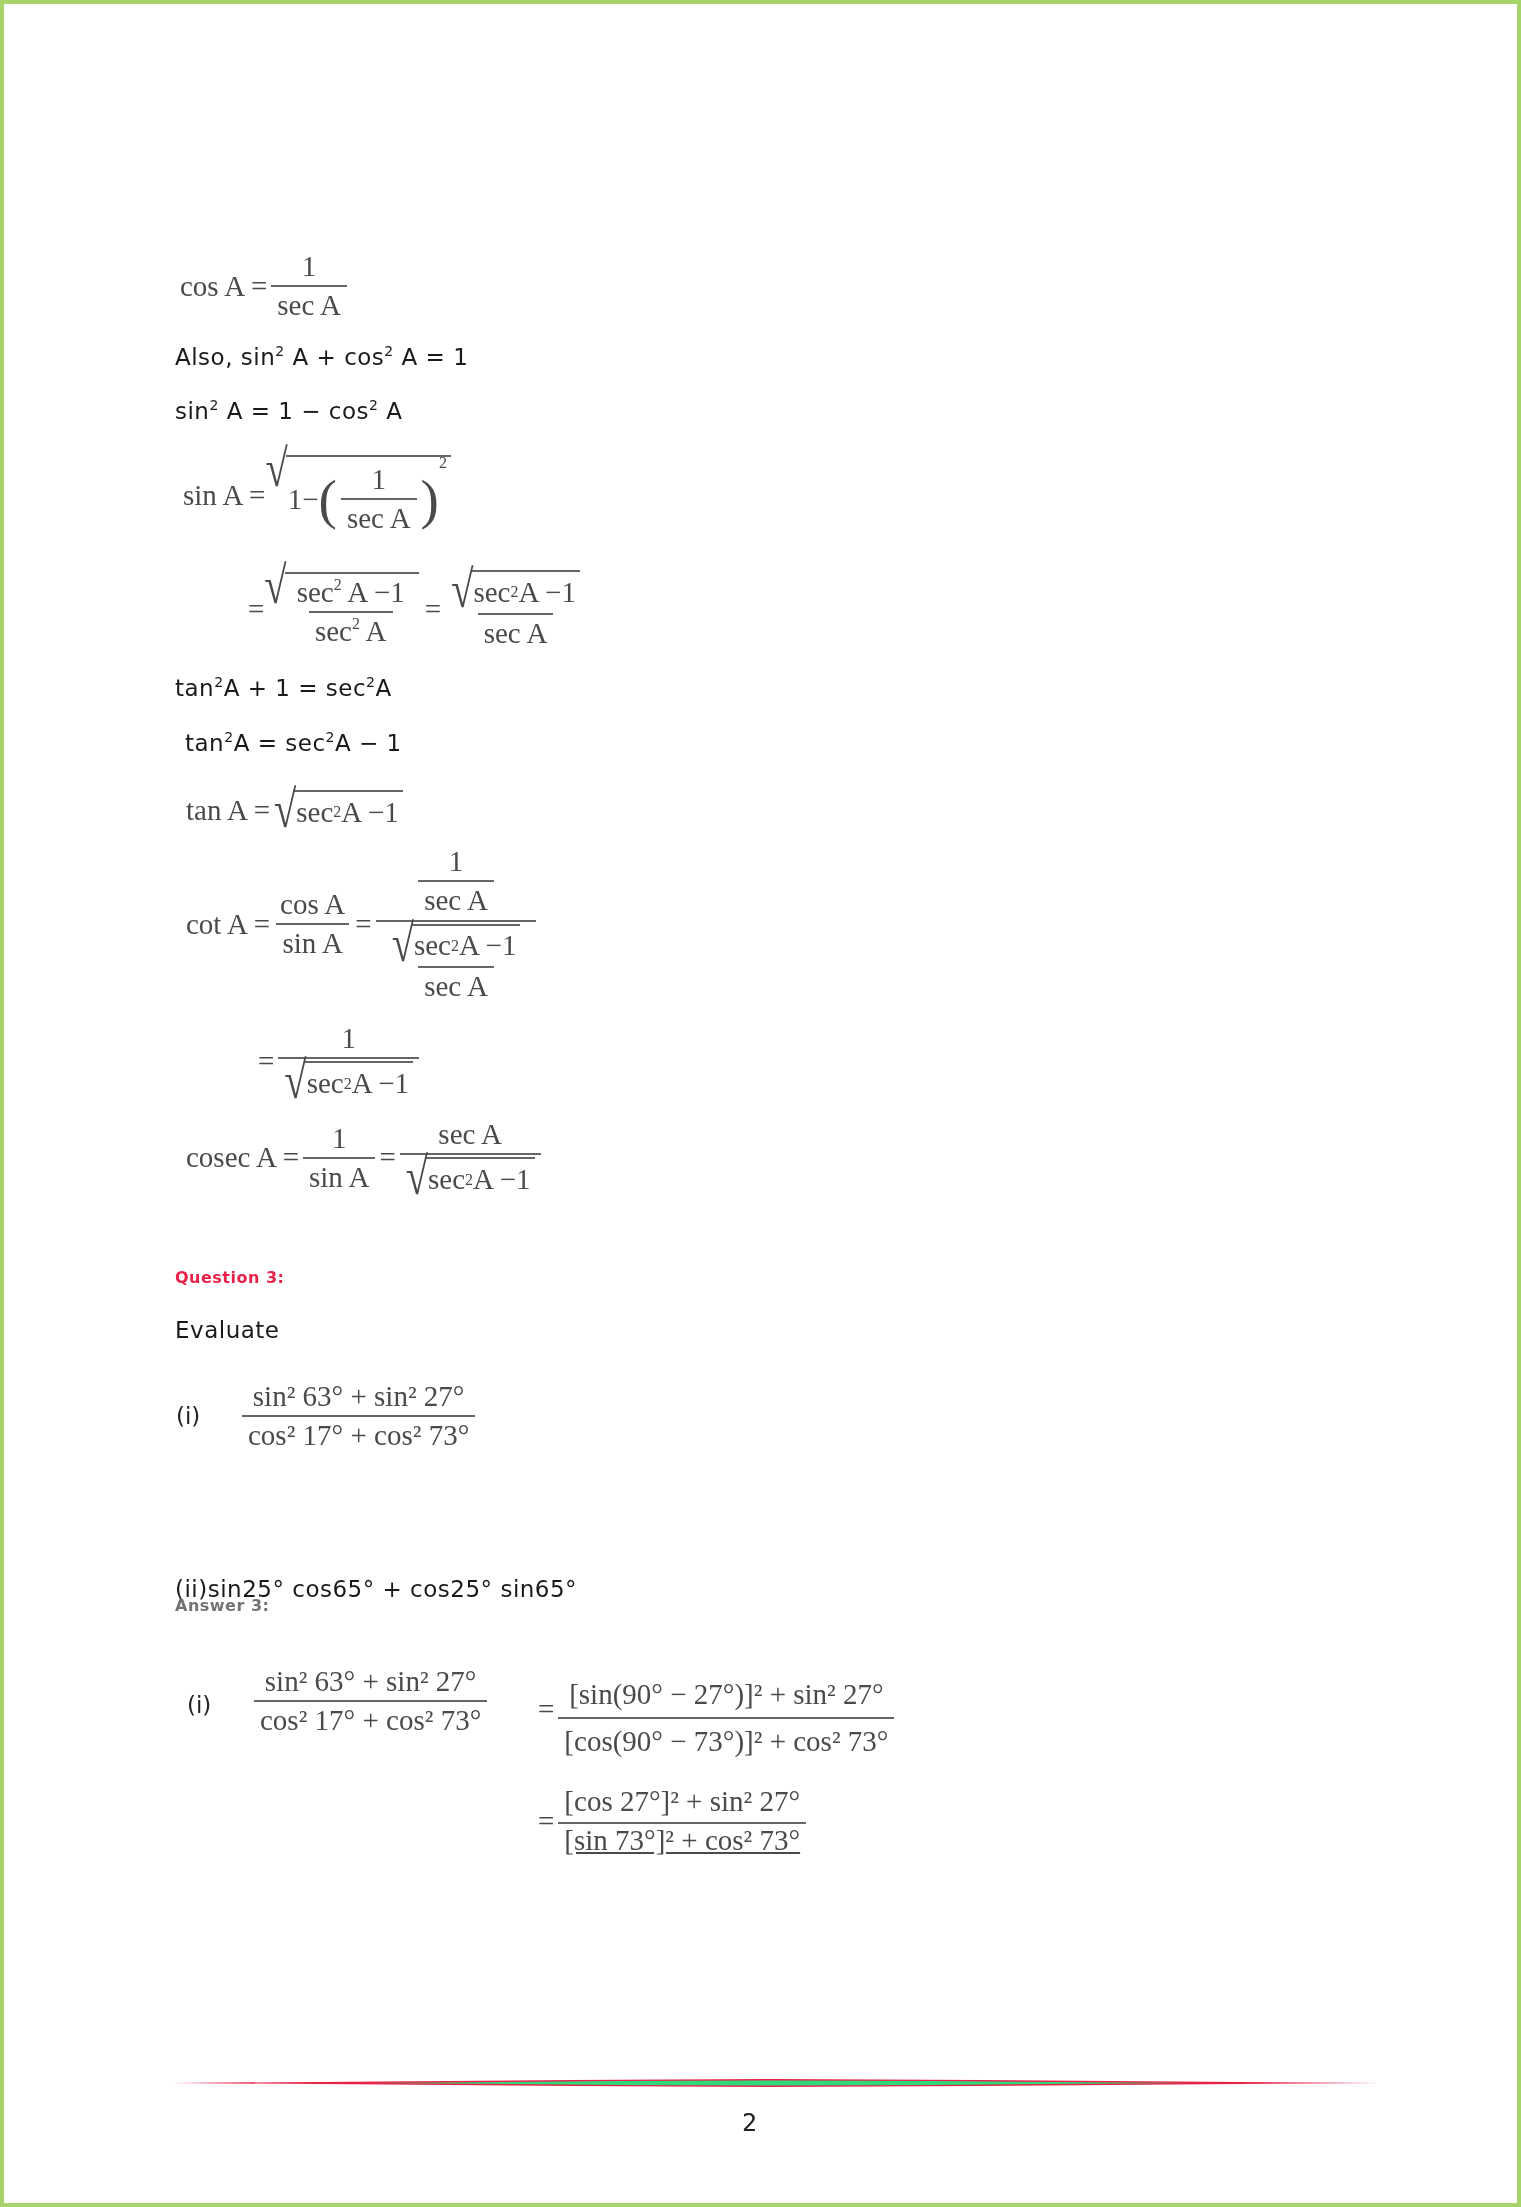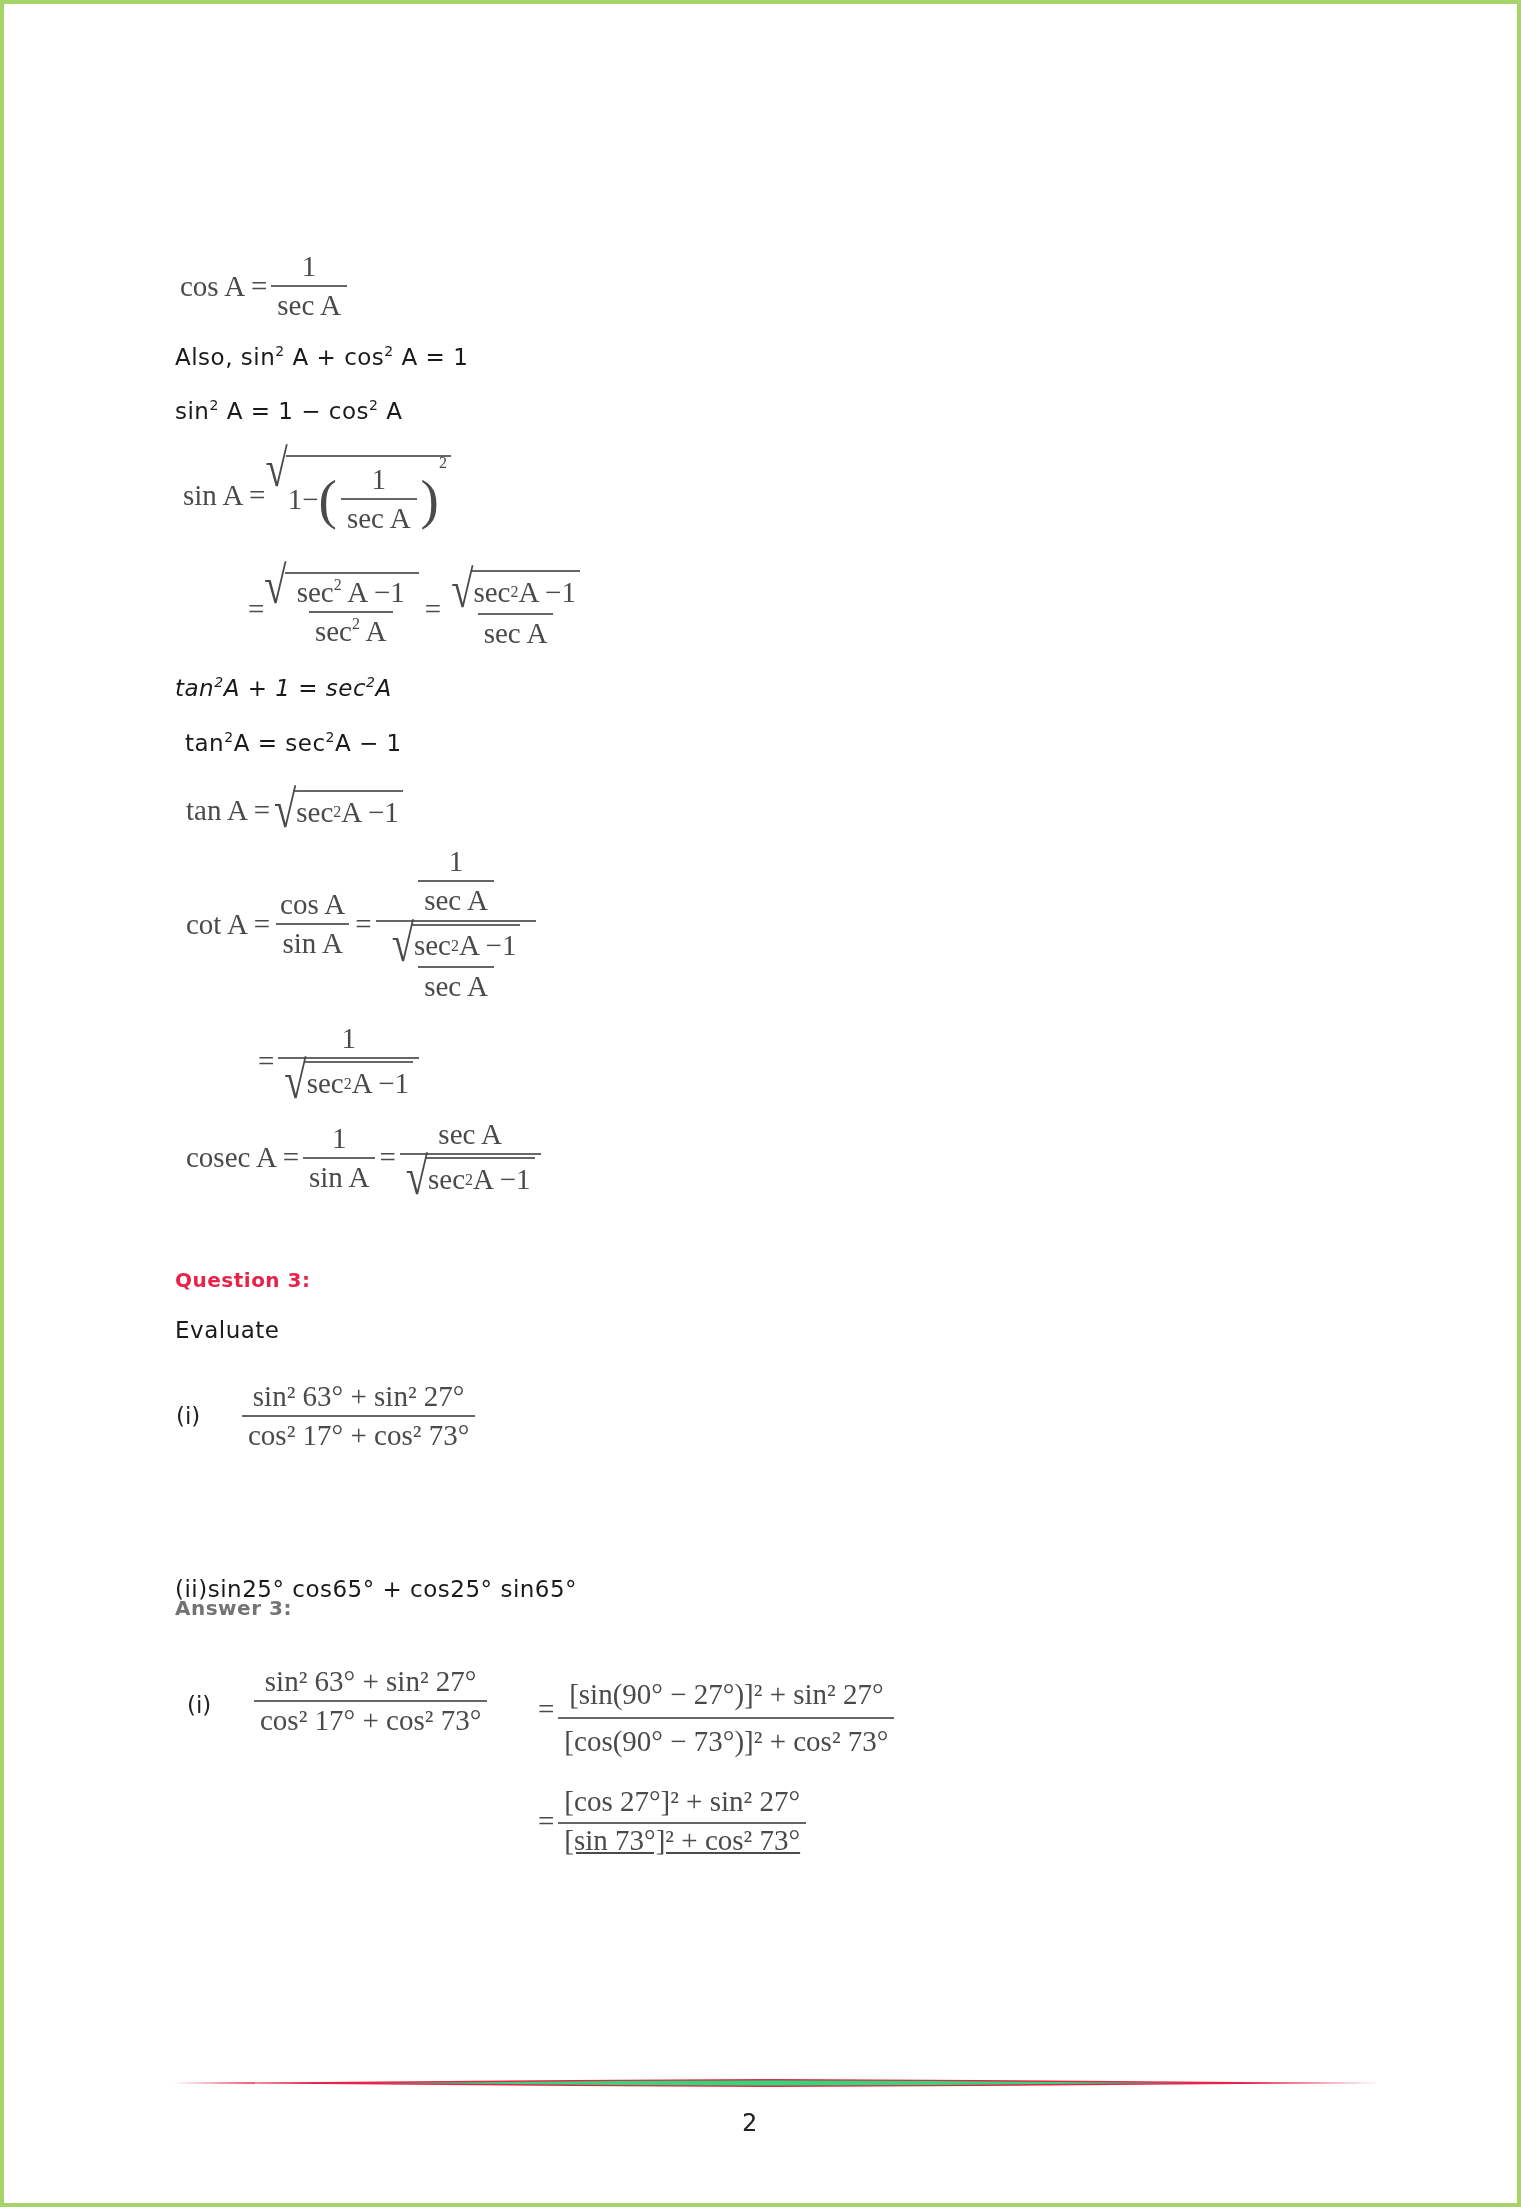--- a/index.html
+++ b/index.html
@@ -1,20 +1,20 @@
 <!DOCTYPE html>
 <html><head>
 <meta charset="utf-8">
 <style>
   html, body { margin:0; padding:0; }
   body { width:1521px; height:2207px; background:#ffffff; position:relative; overflow:hidden; }
   .page-border { position:absolute; left:0; top:0; width:1513px; height:2199px; border:4px solid #a6d46a; }
   .txt { position:absolute; font-family:"DejaVu Sans", sans-serif; font-size:23px; color:#1a1a1a; white-space:nowrap; letter-spacing:0.5px; }
   .txt sup { font-size:14px; vertical-align:9px; line-height:0; }
-  .heading { position:absolute; font-family:"DejaVu Sans", sans-serif; font-size:20px; font-weight:bold; white-space:nowrap; letter-spacing:0.5px; }
+  .heading { position:absolute; font-family:"DejaVu Sans", sans-serif; font-size:16px; font-weight:bold; white-space:nowrap; letter-spacing:0.5px; }
   .q { color:#e8234a; }
   .a { color:#737373; }
   .math { position:absolute; font-family:"Liberation Serif", "DejaVu Serif", serif; font-size:29px; color:#4a4a4a; white-space:nowrap; display:flex; align-items:center; }
   .math sup { font-size:16px; vertical-align:12px; line-height:0; }
   .frac { display:inline-flex; flex-direction:column; align-items:center; margin:0 4px; vertical-align:middle; }
   .frac .num { padding:0 6px 2px 6px; line-height:1.15; }
   .frac .den { padding:2px 6px 0 6px; line-height:1.15; border-top:2px solid #666; }
   .sqrt { display:inline-flex; align-items:stretch; }
   .sqrt .rad { font-size:1.4em; line-height:1; transform:scaleY(1.3); display:inline-block; margin-right:-2px; }
   .sqrt .under { border-top:2px solid #666; padding:2px 4px 0 2px; display:inline-flex; align-items:center; }
@@ -80,21 +80,21 @@
           <span class="under">
             <span>sec</span>
             <sup>2</sup>
             <span> A −1</span>
           </span>
         </span></span>
     <span class="den">sec A</span>
   </span>
 </div>
 
-<div class="txt" style="left:175px; top:675px;font-style:italic;">
+<div class="txt" style="left:175px; top:675px;">
   <span>tan</span><sup>2</sup><span>A + 1 = sec</span><sup>2</sup><span>A</span>
 </div>
 
 <div class="txt" style="left:185px; top:730px;">
   <span>tan</span><sup>2</sup><span>A = sec</span><sup>2</sup><span>A − 1</span>
 </div>
 
 <div class="math" style="left:186px; top:790px;">
   <span>tan A =</span>
   <span class="sqrt" style="margin-left:4px;">

